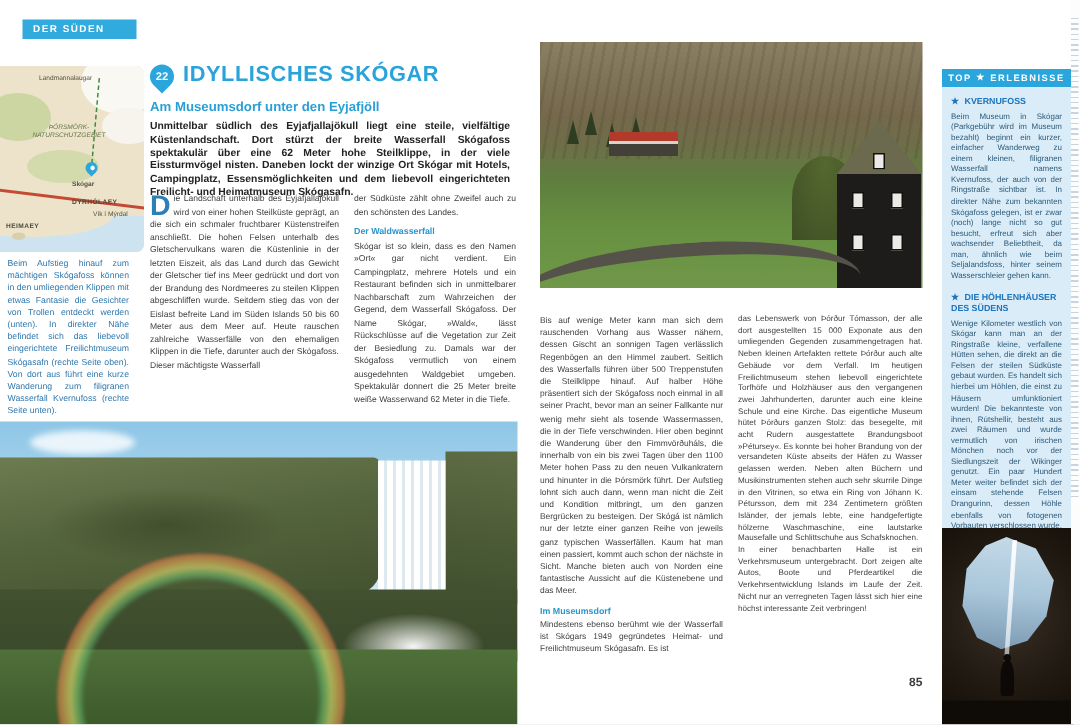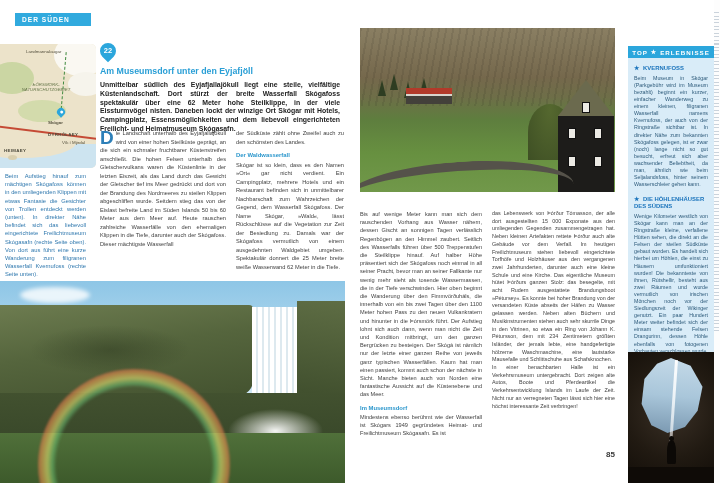--- a/index.html
+++ b/index.html
@@ -155,20 +155,21 @@
     <div class="map-label caps" style="left:48px;top:88px;">DYRHÓLAEY</div>
     <div class="map-label" style="left:62px;top:96px;">Vík í Mýrdal</div>
     <div class="map-label caps" style="left:4px;top:104px;">HEIMAEY</div>
   </div>
 
   <div class="margin-note">Beim Aufstieg hinauf zum mächtigen Skógafoss können in den umliegenden Klippen mit etwas Fantasie die Gesichter von Trollen entdeckt werden (unten). In direkter Nähe befindet sich das liebevoll eingerichtete Freilichtmuseum Skógasafn (rechte Seite oben). Von dort aus führt eine kurze Wanderung zum filigranen Wasserfall Kvernufoss (rechte Seite unten).</div>
 
   <div class="badge">
     <span>22</span>
   </div>
+  <div class="title">IDYLLISCHES SKÓGAR</div>
   <div class="subtitle">Am Museumsdorf unter den Eyjafjöll</div>
   <div class="intro">Unmittelbar südlich des Eyjafjallajökull liegt eine steile, vielfältige Küstenlandschaft. Dort stürzt der breite Wasserfall Skógafoss spektakulär über eine 62 Meter hohe Steilklippe, in der viele Eissturmvögel nisten. Daneben lockt der winzige Ort Skógar mit Hotels, Campingplatz, Essensmöglichkeiten und dem liebevoll eingerichteten Freilicht- und Heimatmuseum Skógasafn.</div>
 
   <div class="bodycol col1">
     <p><span class="dropcap">D</span><span>ie Landschaft unterhalb des Eyjafjallajökull wird von einer hohen Steilküste geprägt, an die sich ein schmaler fruchtbarer Küstenstreifen anschließt. Die hohen Felsen unterhalb des Gletschervulkans waren die Küstenlinie in der letzten Eiszeit, als das Land durch das Gewicht der Gletscher tief ins Meer gedrückt und dort von der Brandung des Nordmeeres zu steilen Klippen abgeschliffen wurde. Seitdem stieg das von der Eislast befreite Land im Süden Islands 50 bis 60 Meter aus dem Meer auf. Heute rauschen zahlreiche Wasserfälle von den ehemaligen Klippen in die Tiefe, darunter auch der Skógafoss. Dieser mächtigste Wasserfall</span></p>
   </div>
 
   <div class="bodycol col2">
     <p>der Südküste zählt ohne Zweifel auch zu den schönsten des Landes.</p>
     <div class="subhead">Der Waldwasserfall</div>

